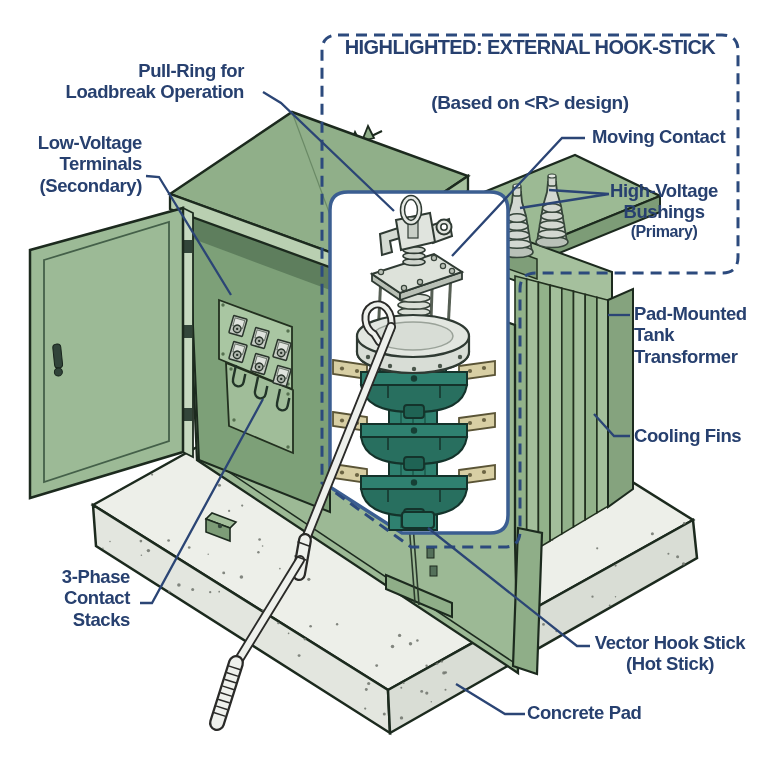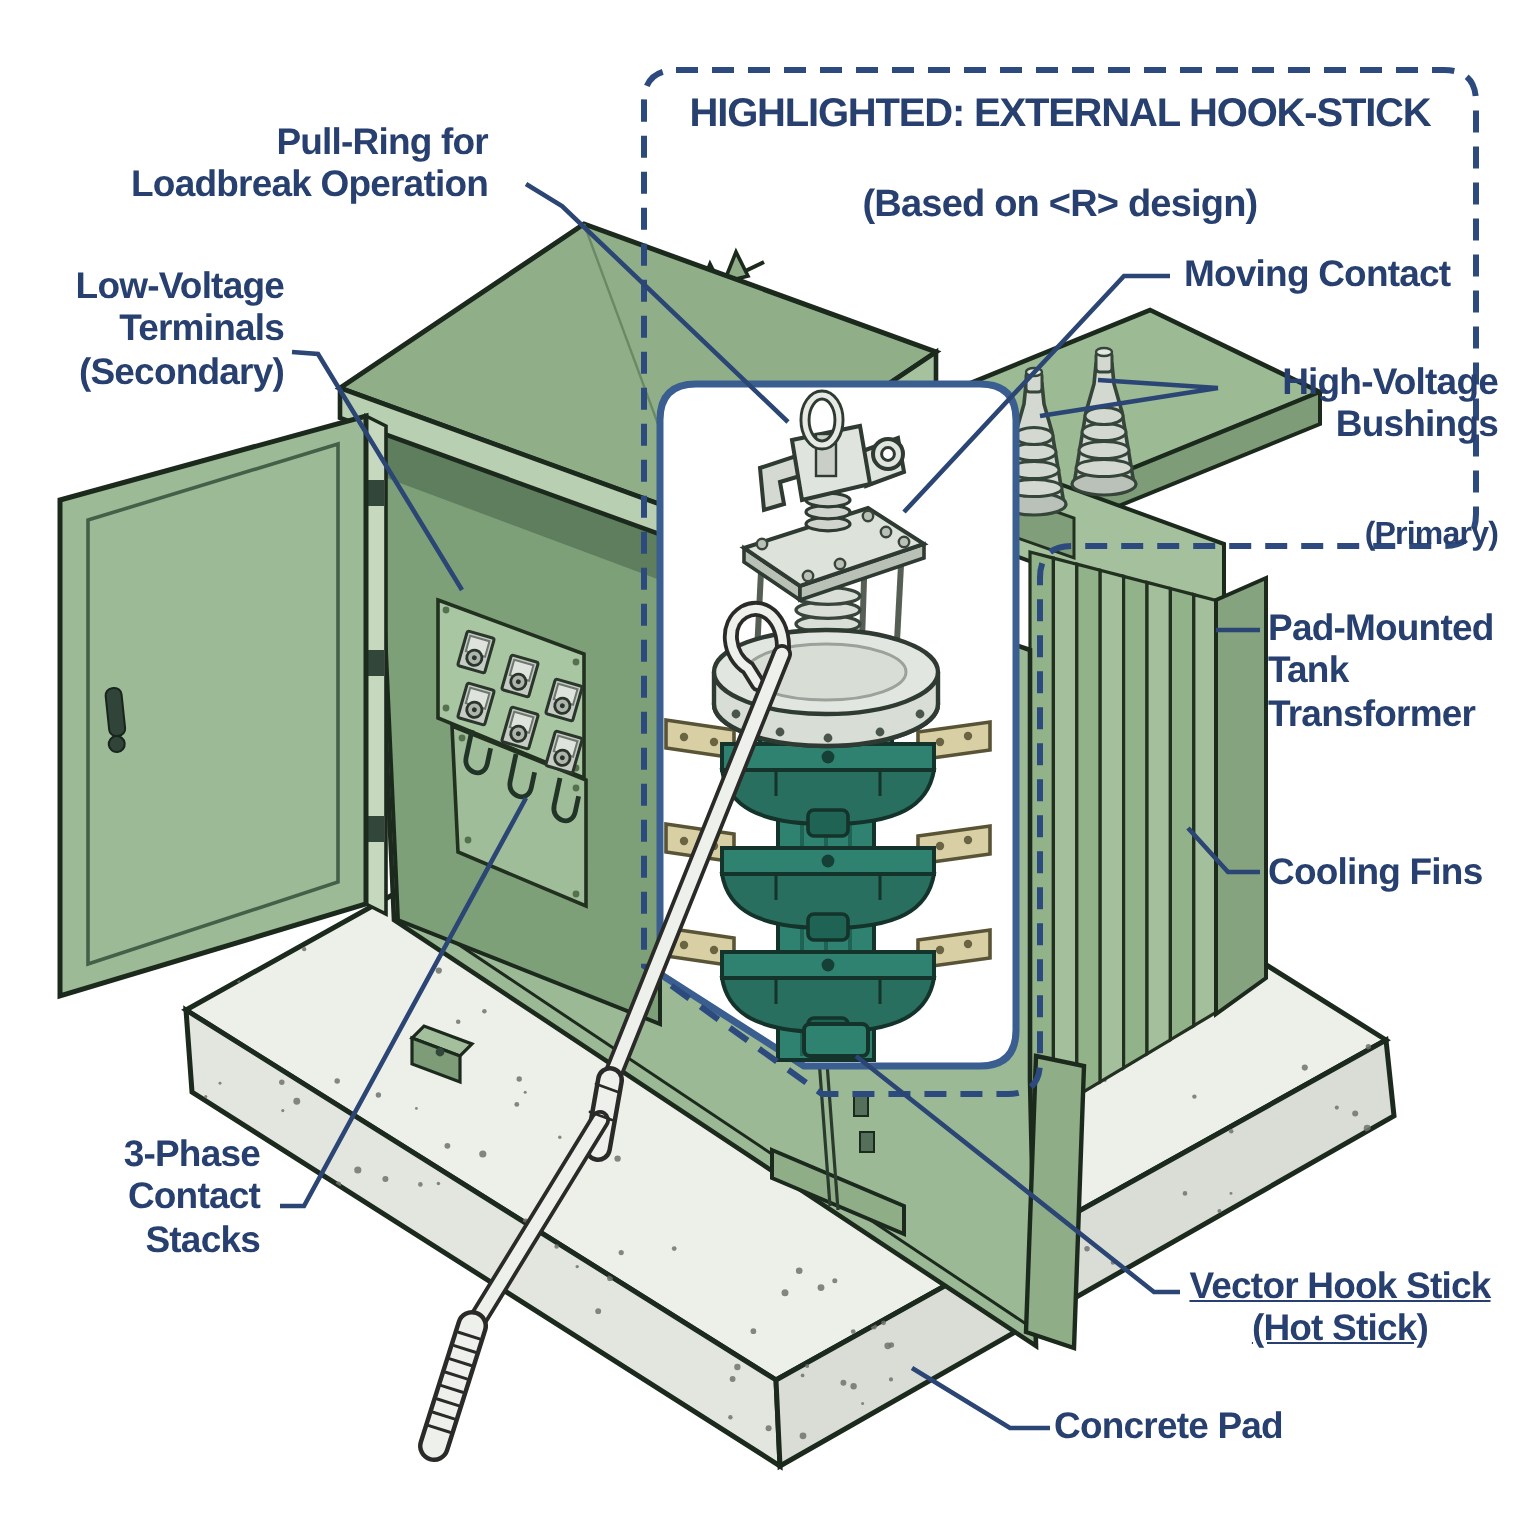--- a/index.html
+++ b/index.html
@@ -4,21 +4,21 @@
 <style>
   html,body{margin:0;padding:0;background:#ffffff;}
   #stage{position:relative;width:768px;height:768px;background:#fff;overflow:hidden;
          font-family:"Liberation Sans",sans-serif;}
   #art{position:absolute;left:0;top:0;}
   .lbl{position:absolute;font-weight:bold;color:var(--navy,#27406f);
        letter-spacing:-0.4px;line-height:1.16;white-space:nowrap;font-size:18.5px;}
   .r{text-align:right;} .c{text-align:center;}
   .t1,.t2{font-size:20px;letter-spacing:-0.6px;}
   .t3{font-size:19px;}
-  .small{font-size:16px;margin-top:36px;}
+  .small{font-size:16px;}
 </style>
 </head>
 <body>
 
 <div id="stage" style="--navy: #27406f;">
 <svg id="art" width="768" height="768" viewBox="0 0 768 768">
 
   <g>
     <polygon points="93,505 398,335 693,520 388,690" fill="#edefe9" stroke="#1c2a1e" stroke-width="2.5"></polygon>
     <polygon points="93,505 388,690 390,733 96,546" fill="#e3e6df" stroke="#1c2a1e" stroke-width="2.5"></polygon>
@@ -435,39 +435,39 @@
     <path d="M585,138 L562,138 L452,256"></path>
     <path d="M609,194 L520,208 M609,194 L549,190"></path>
     <path d="M630,315 L608,315"></path>
     <path d="M630,436 L614,436 L594,414"></path>
     <path d="M140,603 L152,603 L263,399"></path>
     <path d="M590,646 L577,646 L428,528"></path>
     <path d="M525,714 L505,714 L456,684"></path>
   </g>
 </svg>
 
-  <div class="lbl t1 c" style="left:322px;top:46px;width:416px;">HIGHLIGHTED: EXTERNAL HOOK-STICK</div>
+  <div class="lbl t1 c" style="left:322px;top:36px;width:416px;">HIGHLIGHTED: EXTERNAL HOOK-STICK</div>
   <div class="lbl t3 c" style="left:322px;top:92px;width:416px;">(Based on &lt;R&gt; design)</div>
 
   <div class="lbl r" style="right:524px;top:60px;">
     <div>Pull-Ring for</div>
     <div>Loadbreak Operation</div>
   </div>
 
   <div class="lbl r" style="right:626px;top:132px;">
     <div>Low-Voltage</div>
     <div>Terminals</div>
     <div>(Secondary)</div>
   </div>
 
   <div class="lbl" style="left:592px;top:126px;">
     <div>Moving Contact</div>
   </div>
 
-  <div class="lbl c" style="left:579px;top:180px;width:170px;text-align:right;">
+  <div class="lbl c" style="left:579px;top:180px;width:170px;">
     <div>High-Voltage</div>
     <div>Bushings</div>
     <div class="small">(Primary)</div>
   </div>
 
   <div class="lbl" style="left:634px;top:303px;">
     <div>Pad-Mounted</div>
     <div>Tank</div>
     <div>Transformer</div>
   </div>
@@ -475,21 +475,21 @@
   <div class="lbl" style="left:634px;top:425px;">
     <div>Cooling Fins</div>
   </div>
 
   <div class="lbl r" style="right:638px;top:566px;">
     <div>3-Phase</div>
     <div>Contact</div>
     <div>Stacks</div>
   </div>
 
-  <div class="lbl c" style="left:574px;top:632px;width:192px;text-decoration:underline;">
+  <div class="lbl c" style="left:574px;top:632px;width:192px;">
     <div>Vector Hook Stick</div>
     <div>(Hot Stick)</div>
   </div>
 
   <div class="lbl" style="left:527px;top:702px;">
     <div>Concrete Pad</div>
   </div>
 </div>
 
 </body></html>

